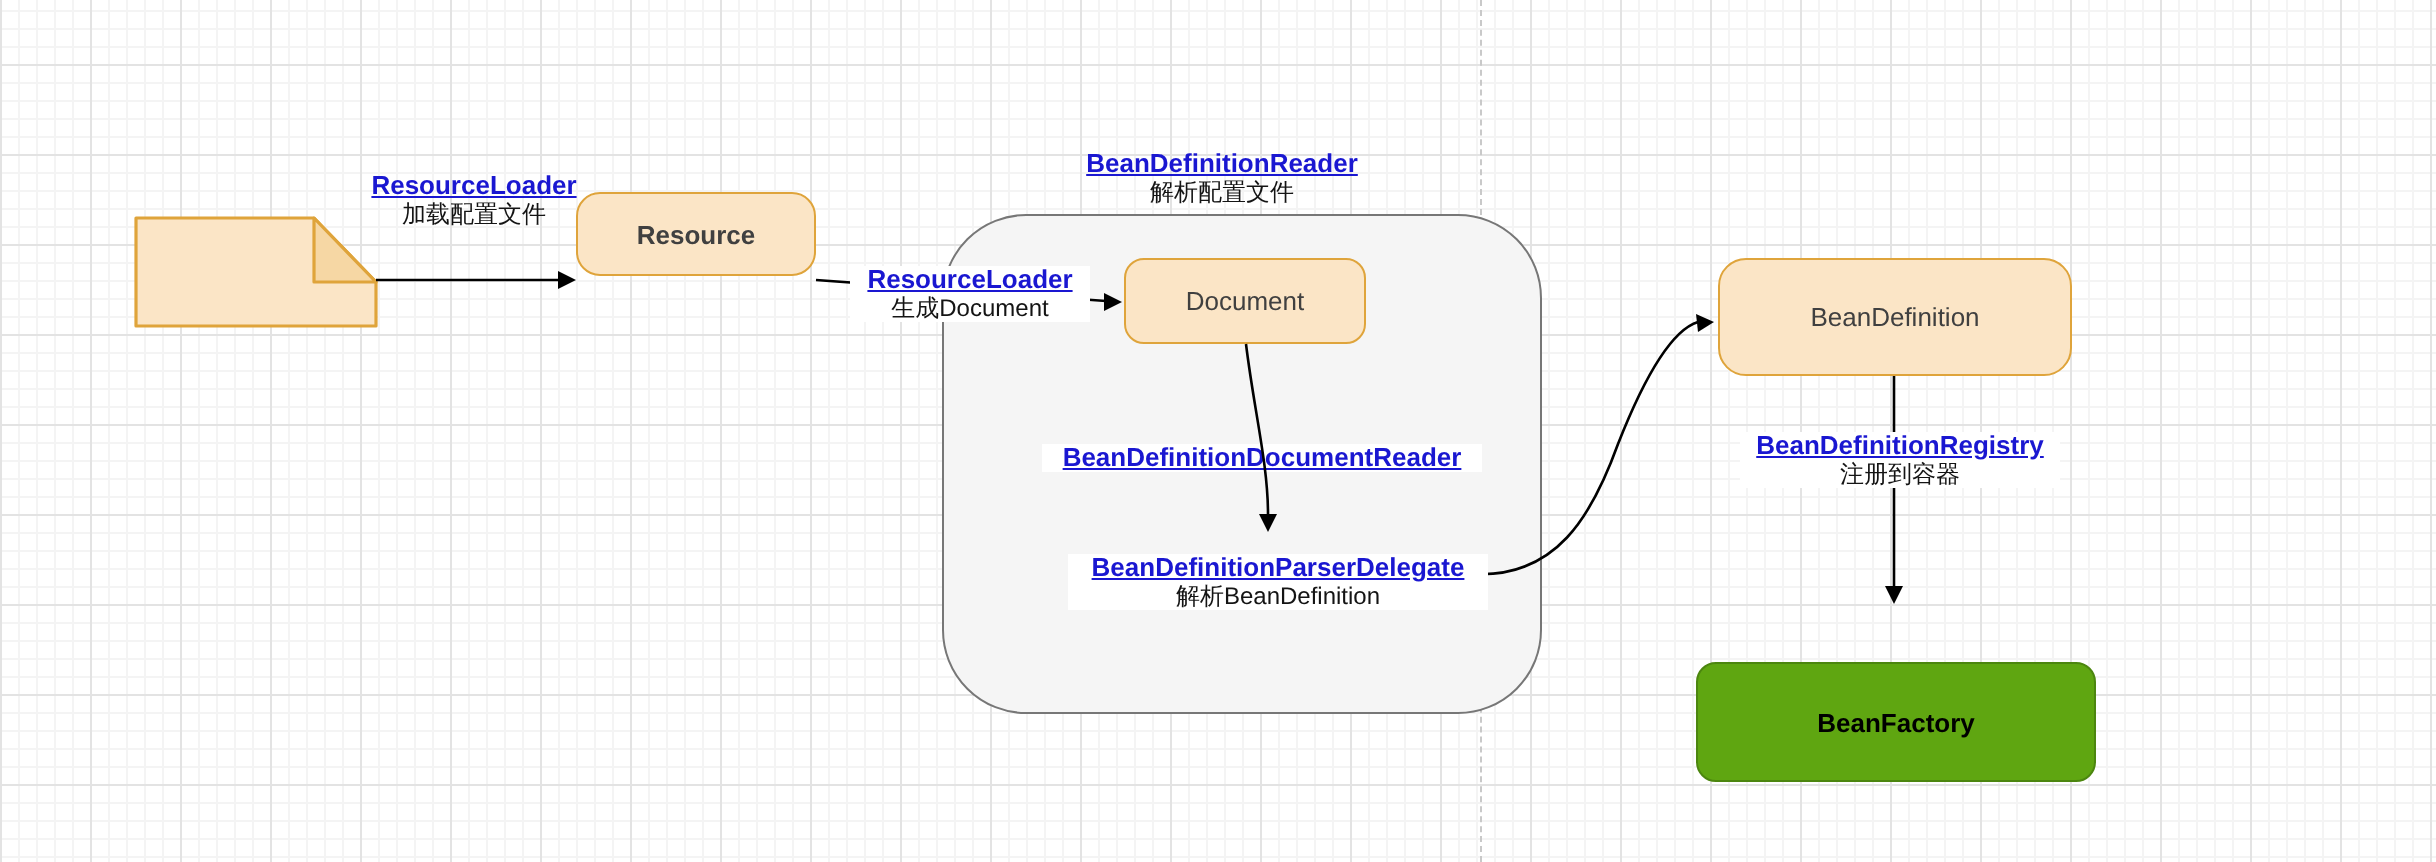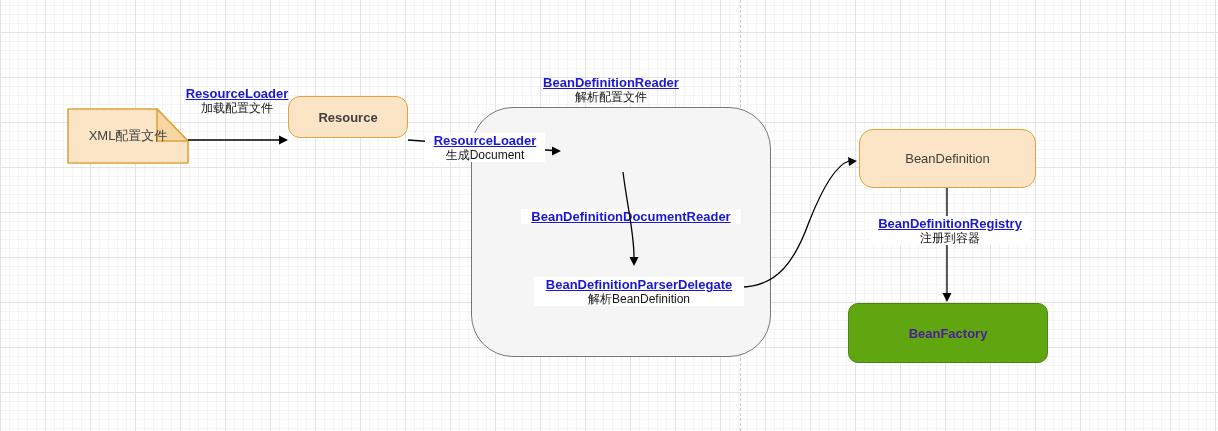--- a/index.html
+++ b/index.html
@@ -42,21 +42,21 @@
     align-items:center; justify-content:center; text-align:center;
     z-index:4; color:var(--node-text,#404040); font-size:13px; line-height:15px;
   }
   .node.orange {
     background:var(--node-fill,#fbe5c6);
     border:1.6px solid var(--node-border,#dfa43b);
   }
   .node.green {
     background:var(--green-fill,#5fa611);
     border:1.6px solid var(--green-border,#4c860f);
-    color:#4c1d95; font-weight:bold; border-radius:10px;
+    color:#000000; font-weight:bold; border-radius:10px;margin-top:28px;
   }
   .node-resource   { left:288px; top:96px; width:120px; height:42px; border-radius:12px;font-weight:bold; }
   .node-document   { left:562px; top:129px; width:121px; height:43px; border-radius:10px; }
   .node-beandef    { left:859px; top:129px; width:177px; height:59px; border-radius:14px; }
   .node-beanfactory{ left:848px; top:303px; width:200px; height:60px; }
   .node-xml {
     position:absolute; left:68px; top:109px; width:120px; height:54px;
     display:flex; align-items:center; justify-content:center; z-index:4;
     color:var(--node-text,#404040); font-size:13px;
   }
@@ -67,21 +67,21 @@
   .edge-label .lnk {
     display:inline-block; color:var(--link-blue,#1a17d1); font-weight:bold;
     font-size:13px; text-decoration:underline; line-height:14px; cursor:pointer;
   }
   .edge-label .desc { display:block; color:#141414; font-size:12px; line-height:13px; margin-top:1px; }
   .edge-label.onwhite { background:#ffffff; padding:0 2px; }
 
   .lbl-resourceloader { left:167px; top:86px;  width:140px; }
   .lbl-bdreader       { left:531px; top:75px;  width:160px; }
   .lbl-docloader      { left:425px; top:133px; width:120px; }
-  .lbl-bddocreader    { left:521px; top:209px; width:220px; }
+  .lbl-bddocreader    { left:521px; top:222px; width:220px; }
   .lbl-parserdelegate { left:534px; top:277px; width:210px; }
   .lbl-registry       { left:870px; top:216px; width:160px; }
 </style>
 </head>
 <body>
 
 <div class="canvas">
 
   <div class="page-break"></div>
 
@@ -98,28 +98,28 @@
     <path class="edge" d="M408,140 L553,150.5"></path>
     <polygon class="arrowhead" points="561,151 552,146.5 552,155.5"></polygon>
 
     <path class="edge" d="M737,287 C778,289 796,258 809,222 C822,189 836,165 849,161"></path>
     <polygon class="arrowhead" points="857,161 848,157 849,166"></polygon>
 
     <path class="edge" d="M947,188 L947,294"></path>
     <polygon class="arrowhead" points="947,302 942.5,293 951.5,293"></polygon>
   </svg>
 
-  <div class="node-xml">
-    <span>XML配置文件</span>
-  </div>
 
   <div class="node orange node-resource">
     <span>Resource</span>
   </div>
 
+  <div class="node orange node-document">
+    <span>Document</span>
+  </div>
 
   <div class="node orange node-beandef">
     <span>BeanDefinition</span>
   </div>
 
   <div class="node green node-beanfactory">
     <span>BeanFactory</span>
   </div>
 
   <div class="edge-label lbl-bdreader">

